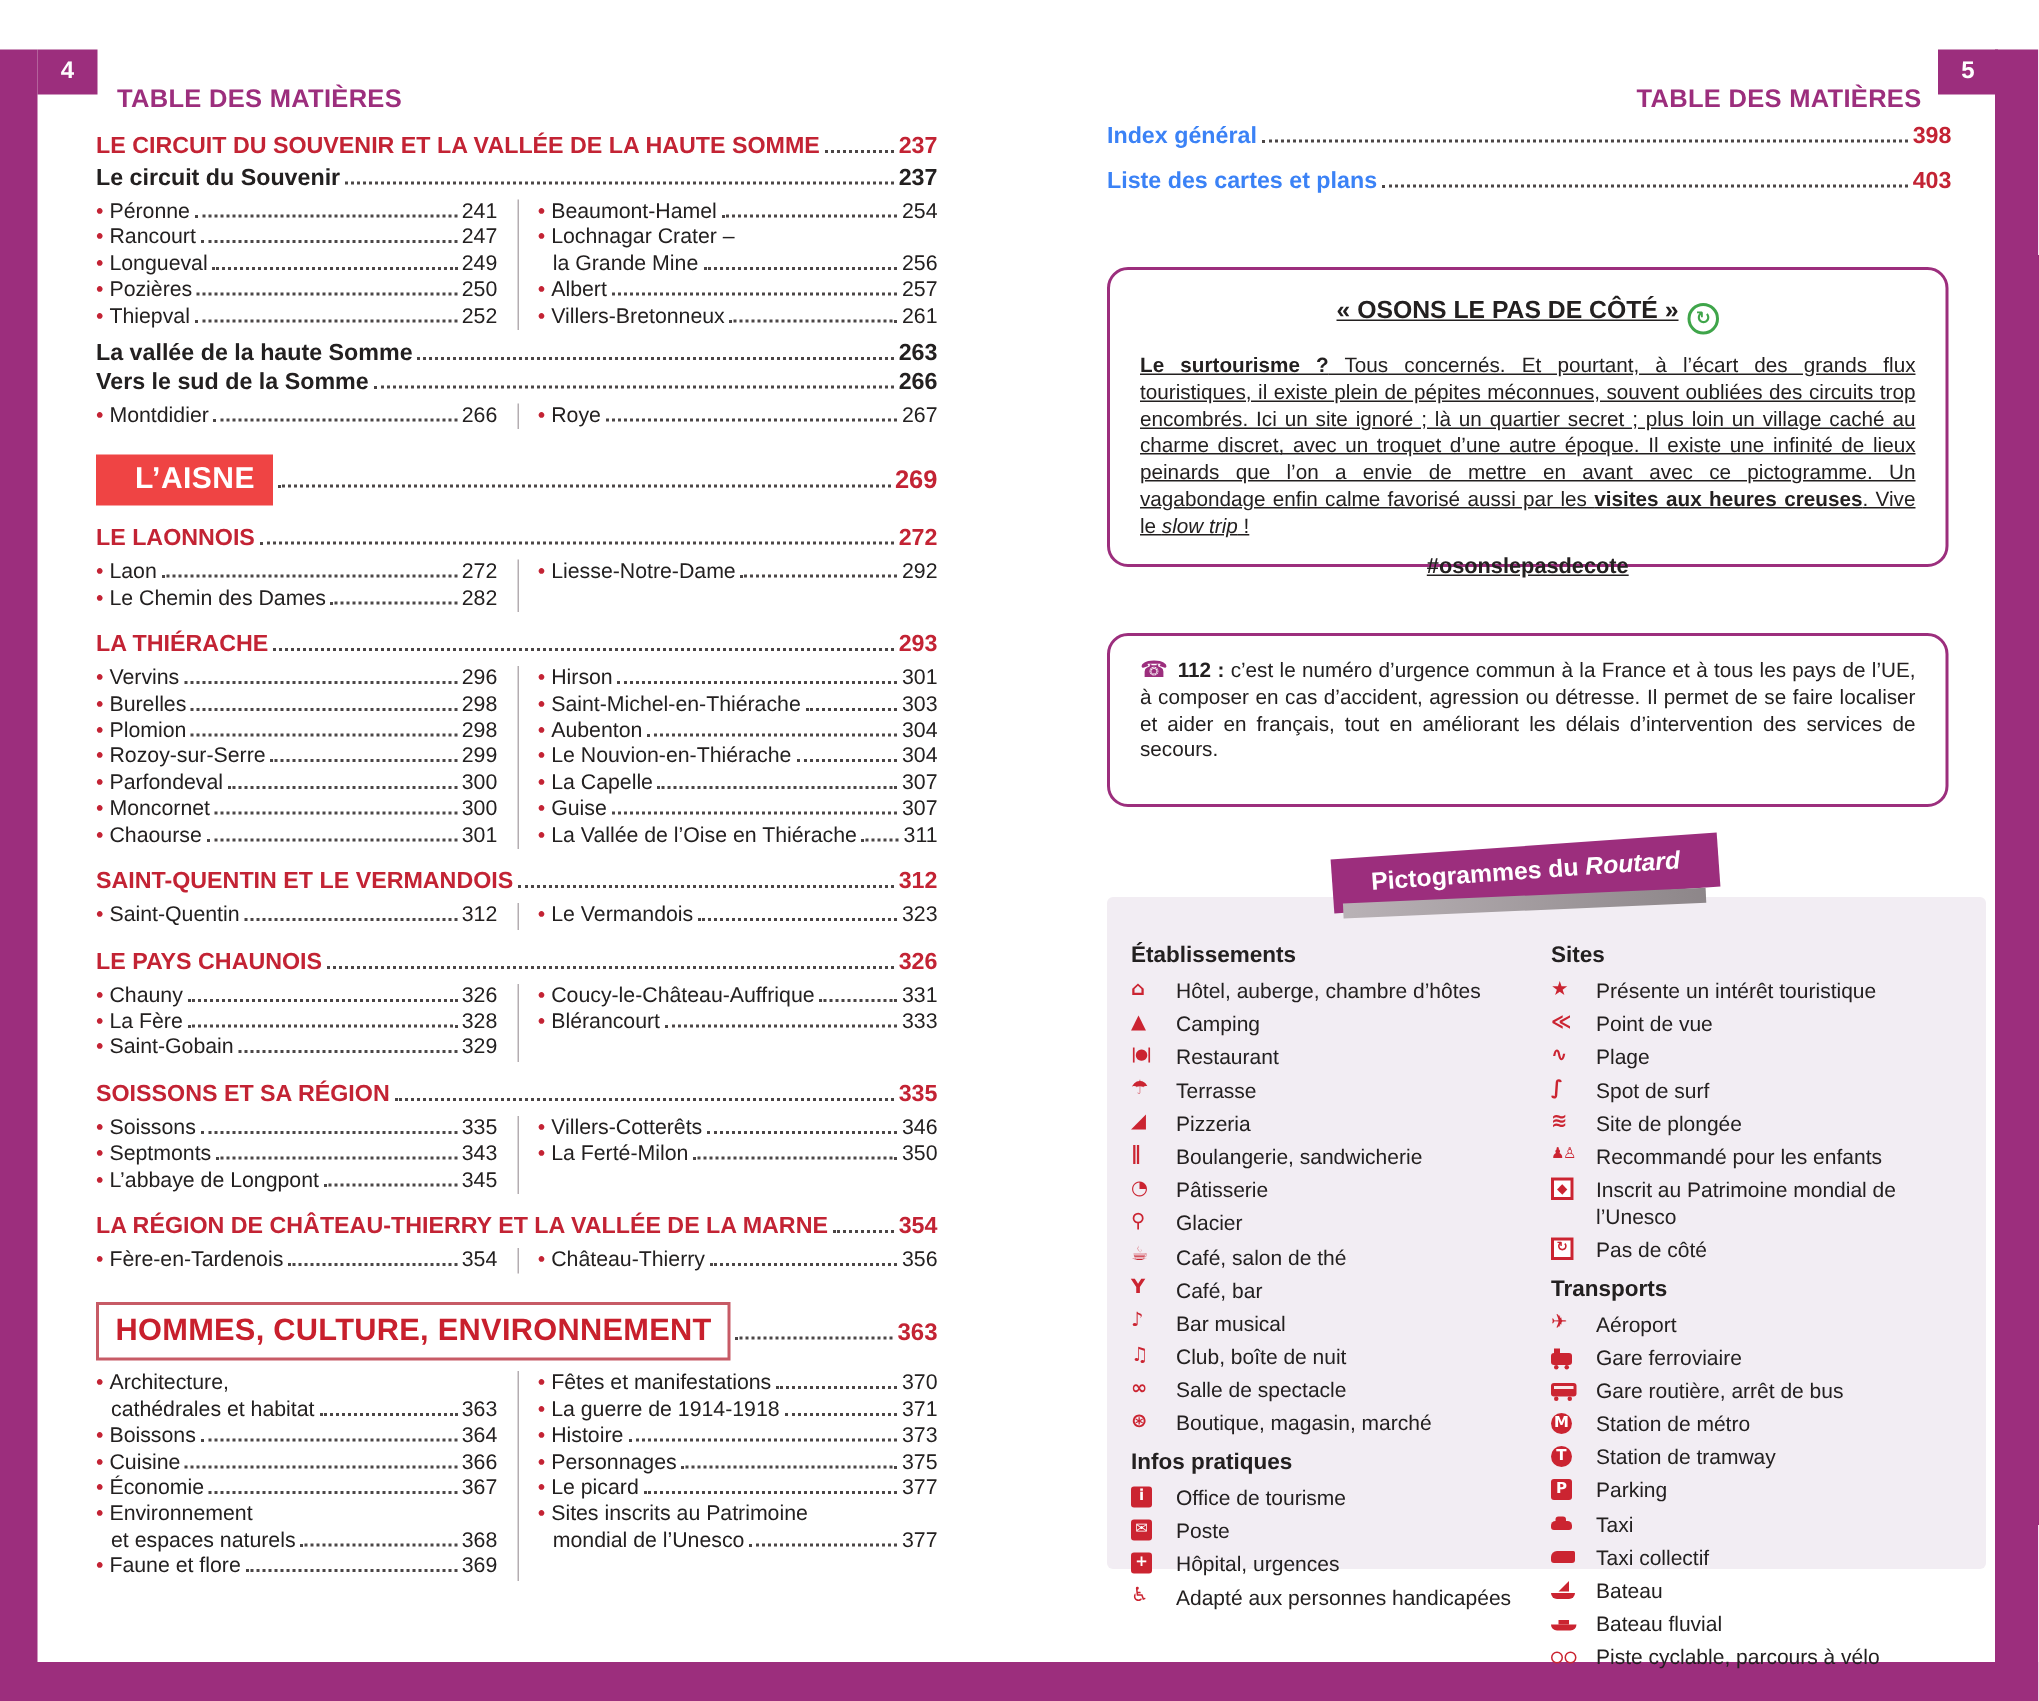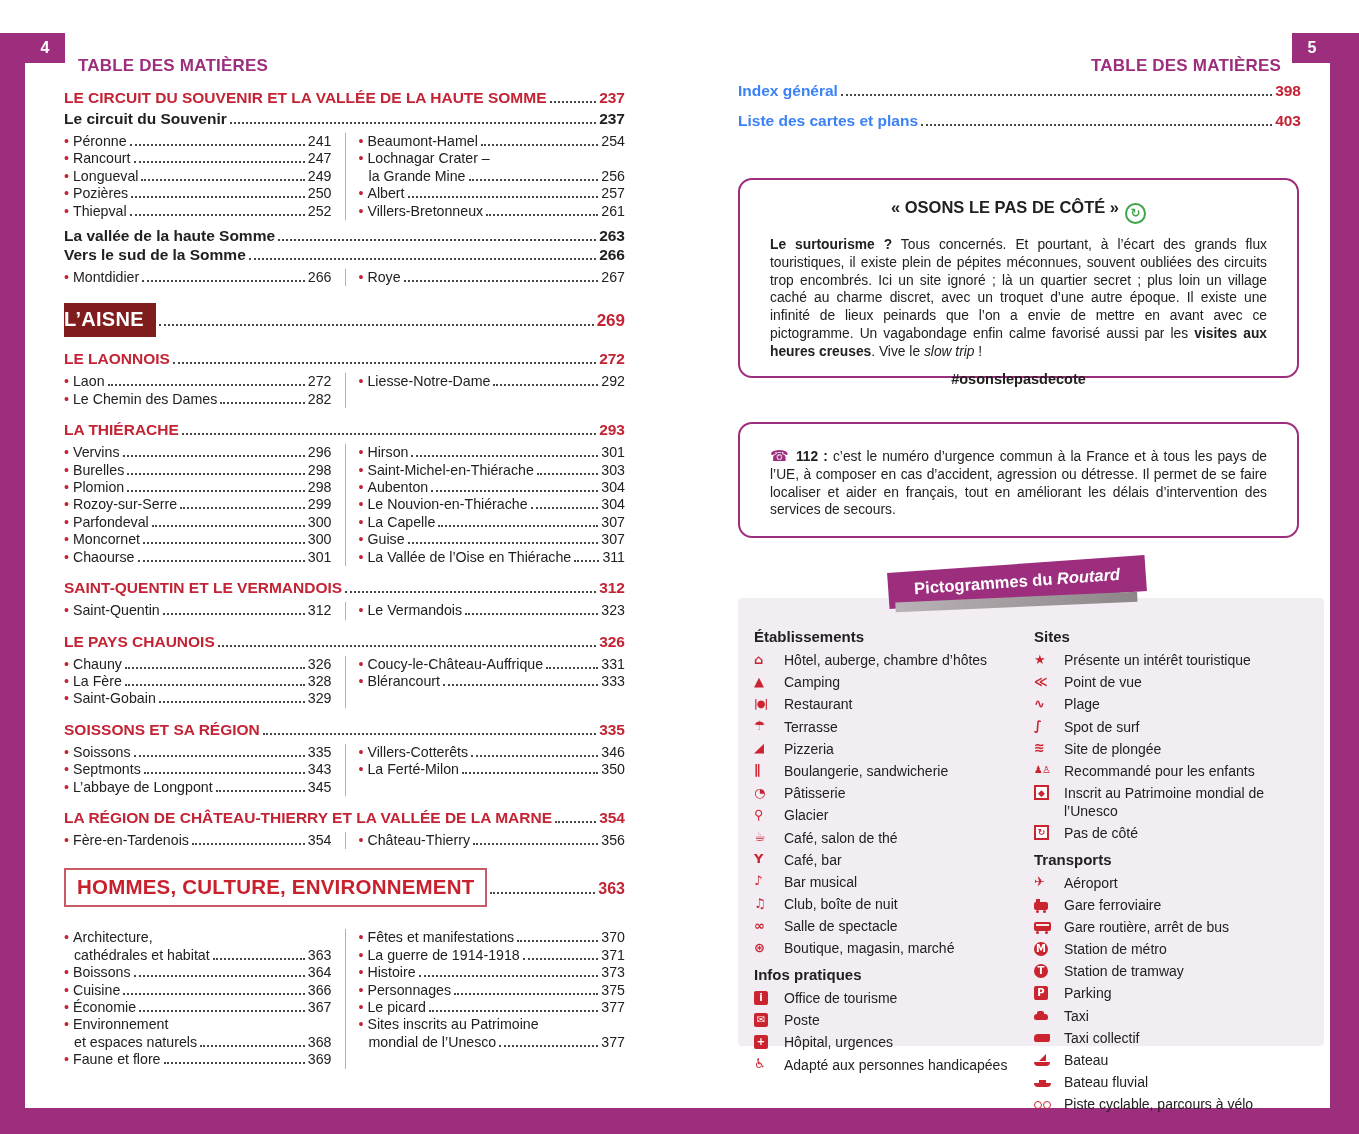--- a/index.html
+++ b/index.html
@@ -26,41 +26,41 @@
   .brow{margin:1px 0;}
   .brow .lbl{font-weight:bold;font-size:15.5px;white-space:nowrap;}
   .brow .num{font-weight:bold;font-size:15.5px;}
   .cols{display:flex;margin:5px 0 7px 0;}
   .col{width:50%;box-sizing:border-box;font-size:14.2px;line-height:17.4px;}
   .col.c1{padding-right:13px;}
   .col.c2{border-left:1px solid #b4adb1;padding-left:13px;}
   .item .bullet{color:#c32334;margin-right:4px;}
   .cont{padding-left:10px;}
   .chapter{margin:17px 0 5px 0;}
-  .chapter .chbox{background:#7f1d1d;color:#fff;font-weight:bold;font-size:20px;
-                  padding:5px 12px 6px 0;letter-spacing:.3px;}
+  .chapter .chbox{background:#ef4444;color:#fff;font-weight:bold;font-size:20px;
+                  padding:5px 12px 6px 26px;letter-spacing:.3px;}
   .chapter .num{color:#c32334;font-weight:bold;font-size:17px;}
-  .boxed{margin:19px 0 22px 0;}
+  .boxed{margin:19px 0 7px 0;}
   .boxed .bxl{border:2px solid #c75b66;padding:5px 11px 6px 11px;color:#c8202d;
               font-weight:bold;font-size:20.5px;letter-spacing:.2px;white-space:nowrap;}
   .boxed .num{color:#c32334;font-weight:bold;font-size:16px;}
   
   .rp{position:absolute;left:738px;top:76px;width:563px;}
   .rentry{margin:6px 0 12px 0;}
   .rentry .lbl{color:#3b82f6;font-weight:bold;font-size:15.5px;}
   .rentry .num{color:#c32334;font-weight:bold;font-size:15.5px;}
   .obox{position:absolute;left:0;width:561px;box-sizing:border-box;border:2px solid #9c2e7d;
         border-radius:14px;background:#fff;padding:14px 20px;}
-  #osons-box{top:102px;height:200px;}
+  #osons-box{top:102px;height:200px;text-decoration:underline;}
   #emer-box{top:346px;height:116px;}
   .otitle-row{text-align:center;font-weight:bold;font-size:16.5px;margin:4px 0 12px 0;}
   .gicon{display:inline-block;width:17px;height:17px;border:2px solid #3fa54a;border-radius:50%;
          color:#3fa54a;font-weight:bold;font-size:12px;line-height:17px;text-align:center;
          vertical-align:-4px;margin-left:6px;font-family:"DejaVu Sans",sans-serif;}
-  .par{font-size:13.8px;line-height:17.8px;text-align:justify;margin:10px;}
+  .par{font-size:13.8px;line-height:17.8px;text-align:justify;margin:0;}
   .par b{font-weight:bold;} .par i{font-style:italic;}
   .hashtag{text-align:center;font-weight:bold;font-size:14.5px;margin-top:10px;}
   .phone{color:#9c2e7d;font-size:15px;margin-right:6px;font-family:"DejaVu Sans",sans-serif;}
   
   .panel{position:absolute;left:0;top:522px;width:586px;height:448px;background:#f2edf3;border-radius:4px;}
   .banner{position:absolute;left:150px;top:-34px;background:#9c2e7d;color:#fff;font-weight:bold;
           font-size:16.5px;padding:8px 26px 9px 26px;transform:rotate(-4deg);z-index:2;}
   .banner i{font-style:italic;}
   .banner::after{content:"";position:absolute;left:6px;right:10px;bottom:-7px;height:10px;
                  background:linear-gradient(to right,#b9b2b6,#8d8689);transform:rotate(1.5deg);z-index:-1;}

